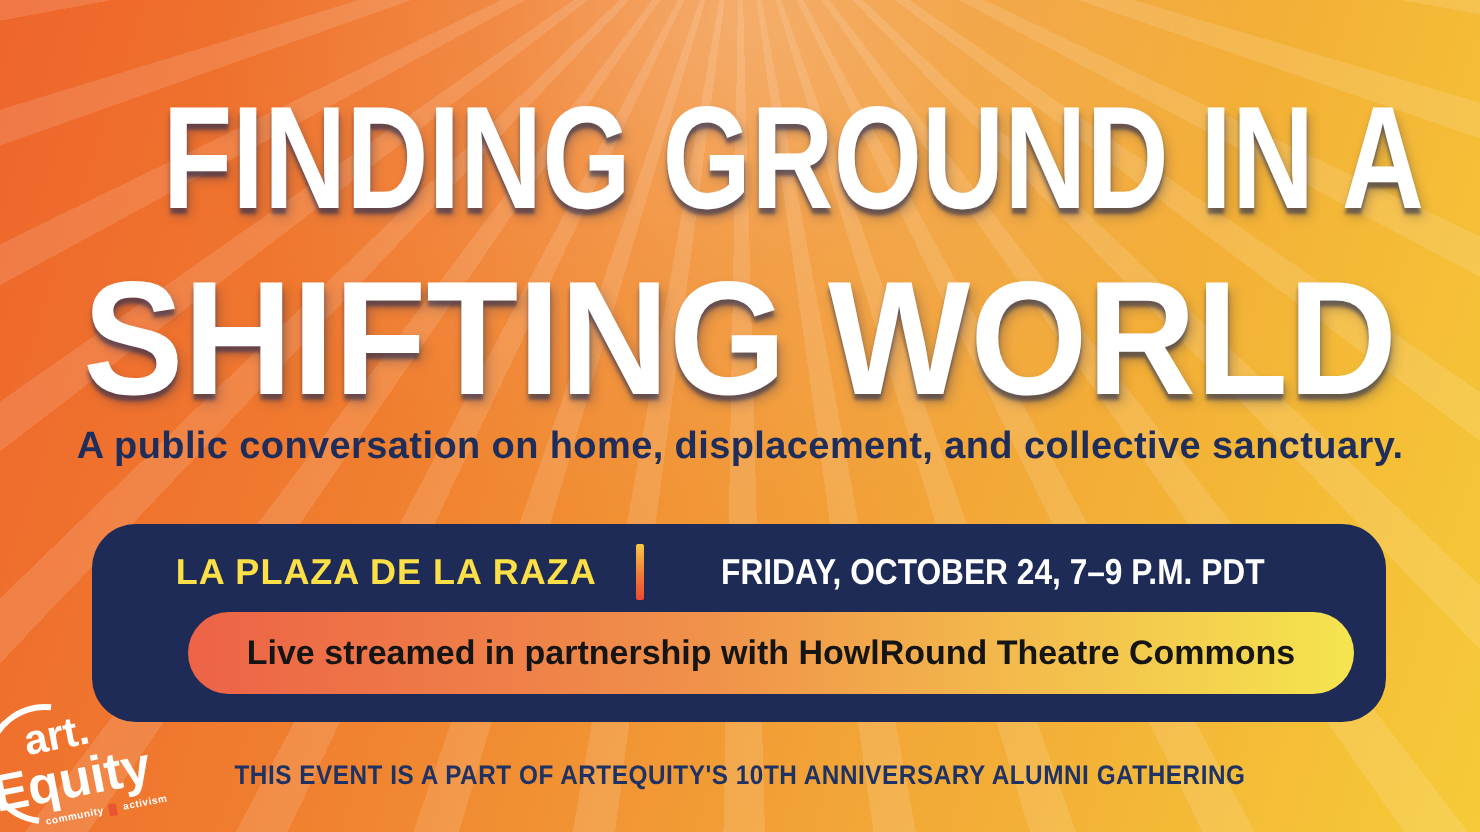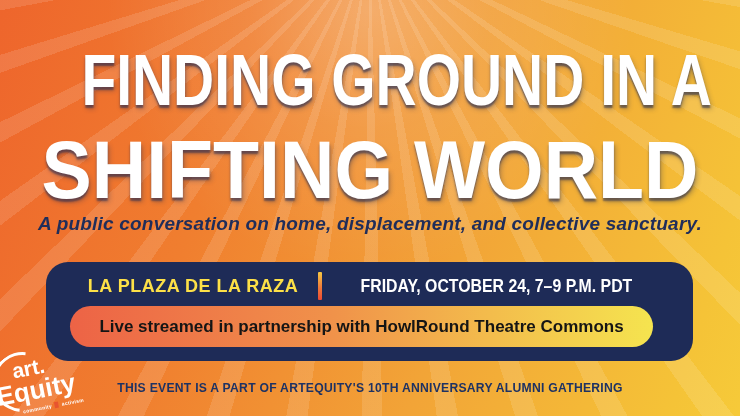--- a/index.html
+++ b/index.html
@@ -23,21 +23,21 @@
   .title-wrap { position:absolute; top:0; left:0; width:740px; text-align:center; }
   .title-line {
     display:block; color:#ffffff; font-weight:800; white-space:nowrap;
     text-shadow: 0 3px 2px rgba(32,42,84,0.55), 2px 4px 6px rgba(32,42,84,0.30);
   }
   .title-line-1 { font-size:73px; line-height:1; margin-top:43px; transform:scaleX(0.78); transform-origin:50% 50%; }
   .title-line-2 { font-size:81px; line-height:1; margin-top:14px; transform:scaleX(0.93); transform-origin:50% 50%; }
 
   .subtitle {
     position:absolute; top:213px; left:0; width:740px; text-align:center;
-    color:#1f2d5a; font-size:19px; font-style:italic; font-weight:700; letter-spacing:0.2px;
+    color:#1f2d5a; font-size:19px; font-weight:700; letter-spacing:0.2px;
   }
 
   .info-panel {
     position:absolute; left:46px; top:262px; width:647px; height:99px;
     background:#1e2b57; border-radius:22px;
   }
   .info-row {
     height:44px; margin-top:2px;
     display:flex; align-items:center; justify-content:center; gap:20px;
   }
@@ -46,21 +46,21 @@
   }
   .divider {
     width:4px; height:28px; border-radius:1px;
     background:linear-gradient(180deg, #f8c943 0%, #f07a3a 55%, #ee4a33 100%);
   }
   .datetime {
     color:#ffffff; font-size:18px; font-weight:800; white-space:nowrap;
     transform:scaleX(0.88); transform-origin:50% 50%;
   }
   .live-pill {
-    position:absolute; left:24px; top:44px; width:583px; height:41px;
+    position:absolute; left:48px; top:44px; width:583px; height:41px;
     border-radius:21px;
     background:linear-gradient(90deg, #ed6346 0%, #f0924a 45%, #f3bc4c 72%, #f5e44f 100%);
     display:flex; align-items:center; justify-content:center;
   }
   .live-pill-label { color:#151515; font-size:17px; font-weight:700; white-space:nowrap; }
 
   .footer-note {
     position:absolute; top:380px; left:0; width:740px; text-align:center;
     color:#1e3263; font-size:13.5px; font-weight:800; white-space:nowrap;
     transform:scaleX(0.9); transform-origin:50% 50%; letter-spacing:0.3px;

